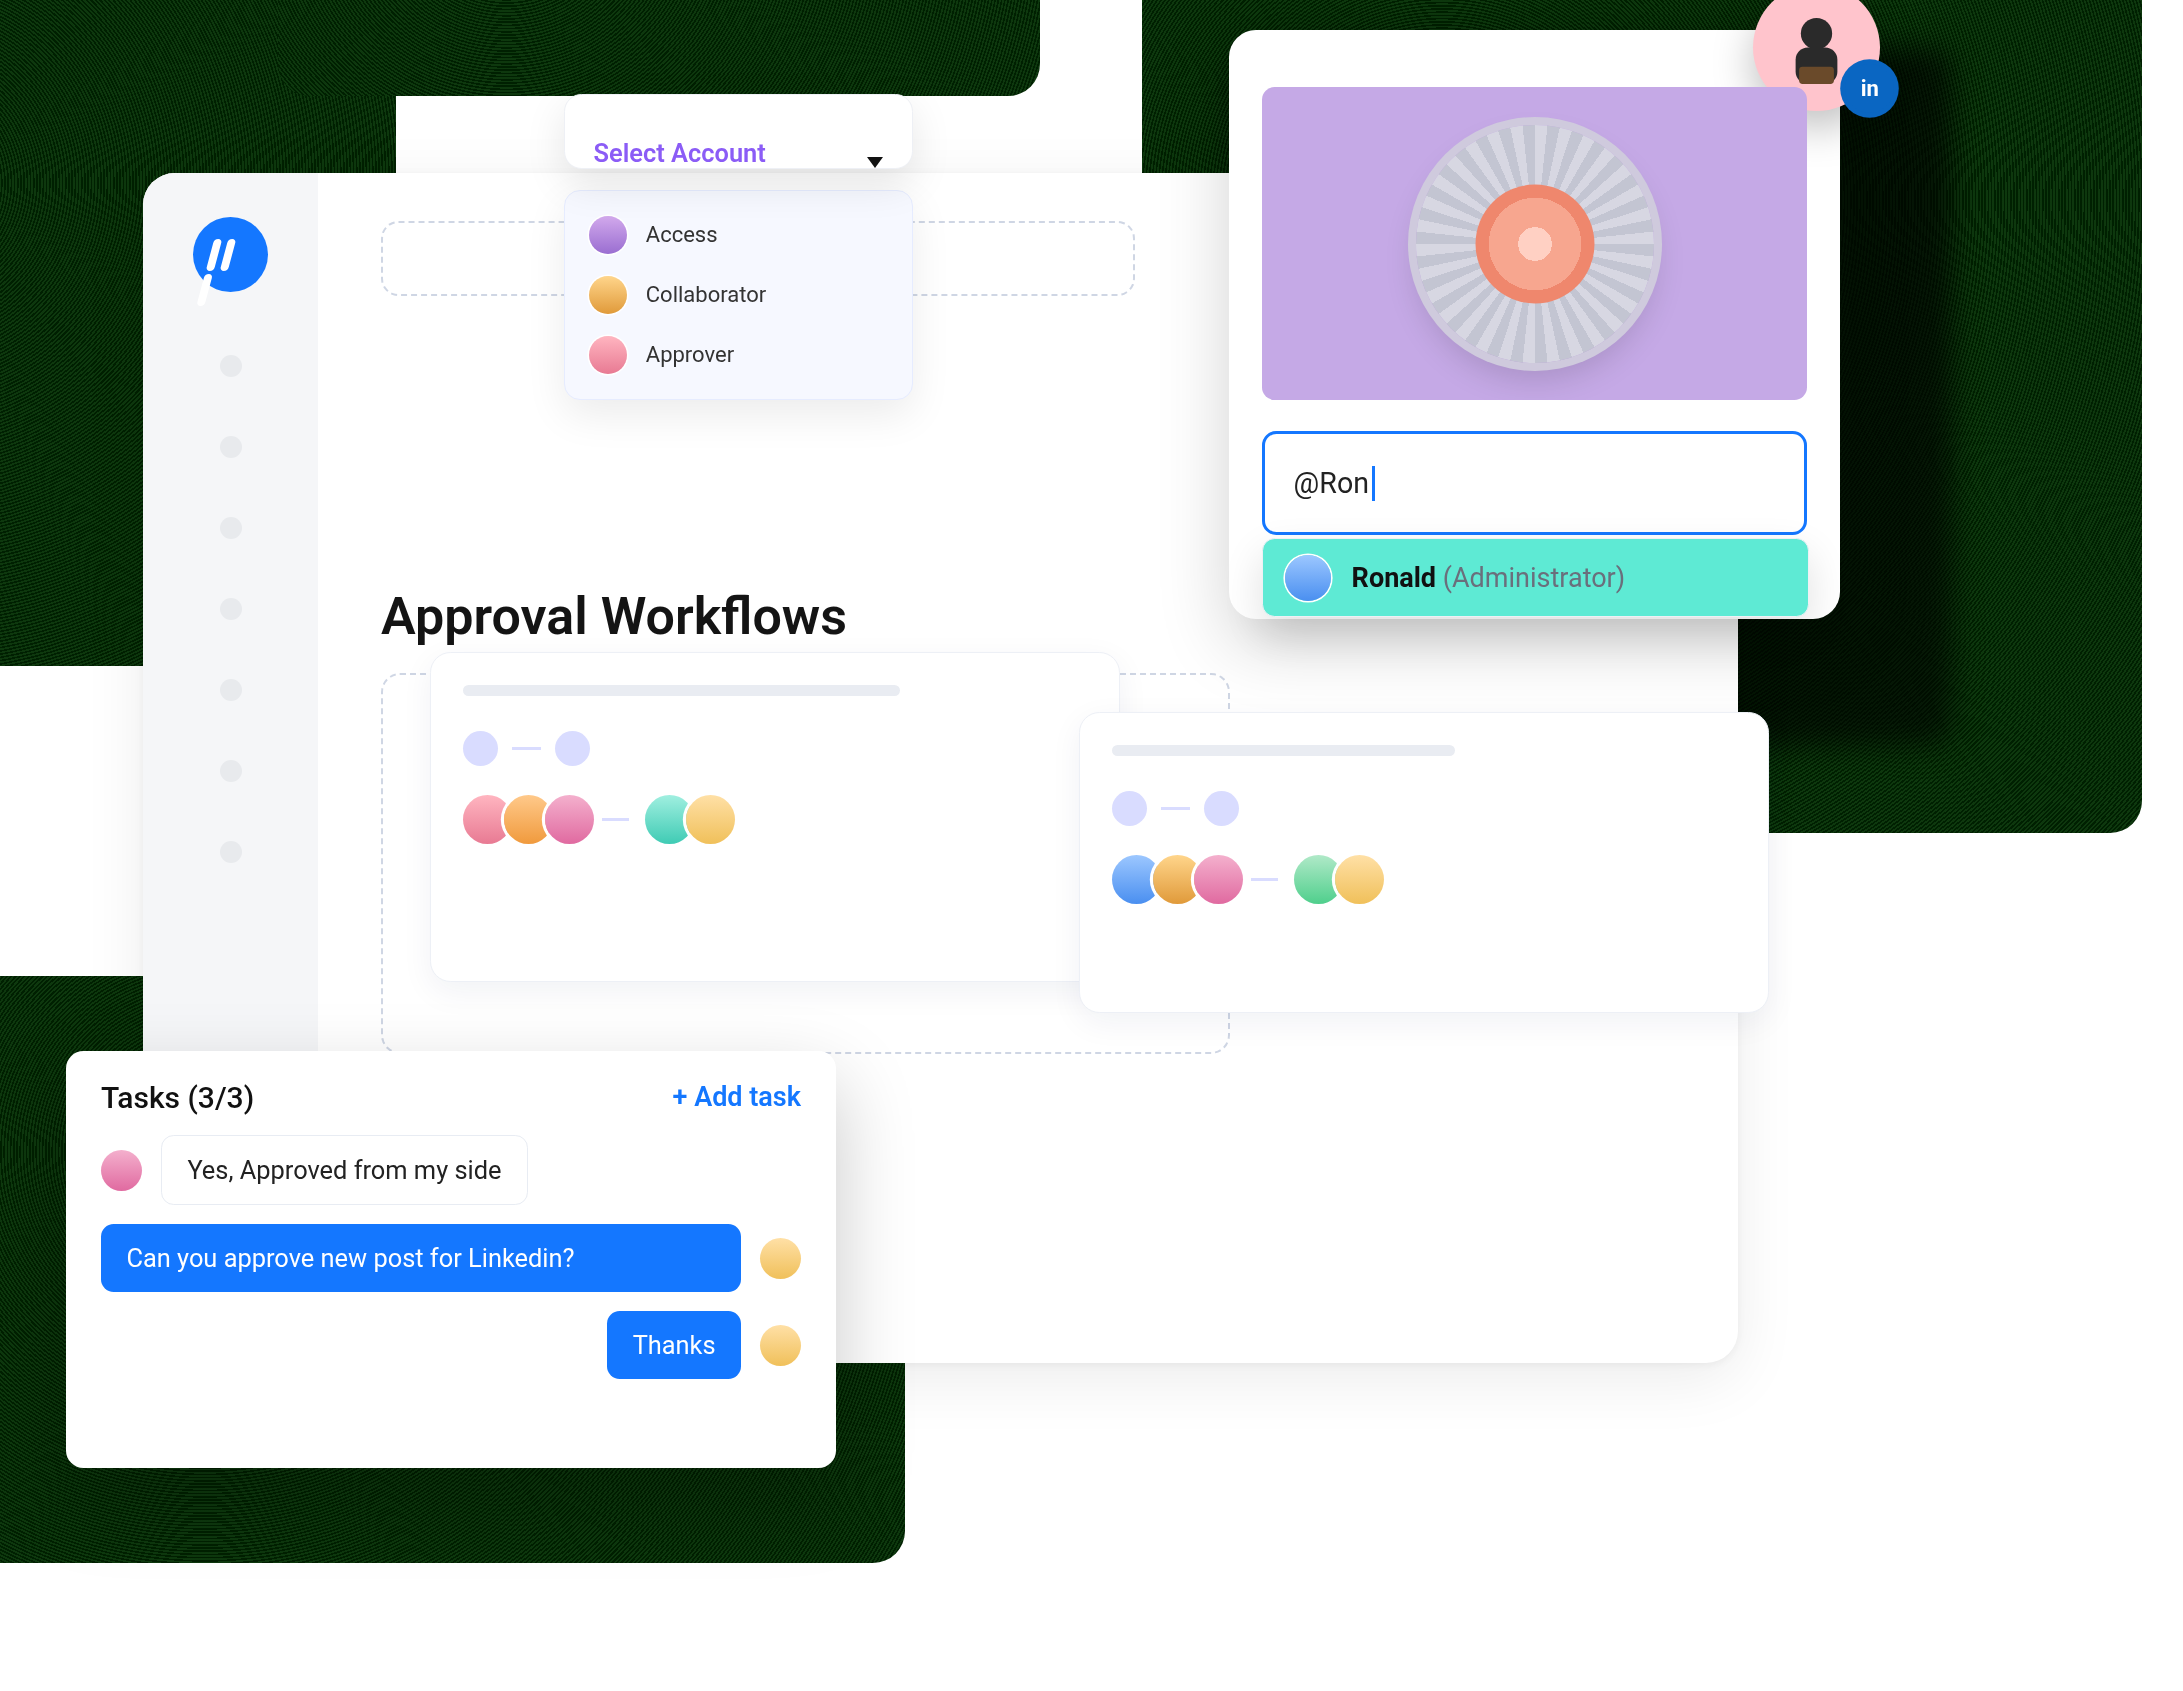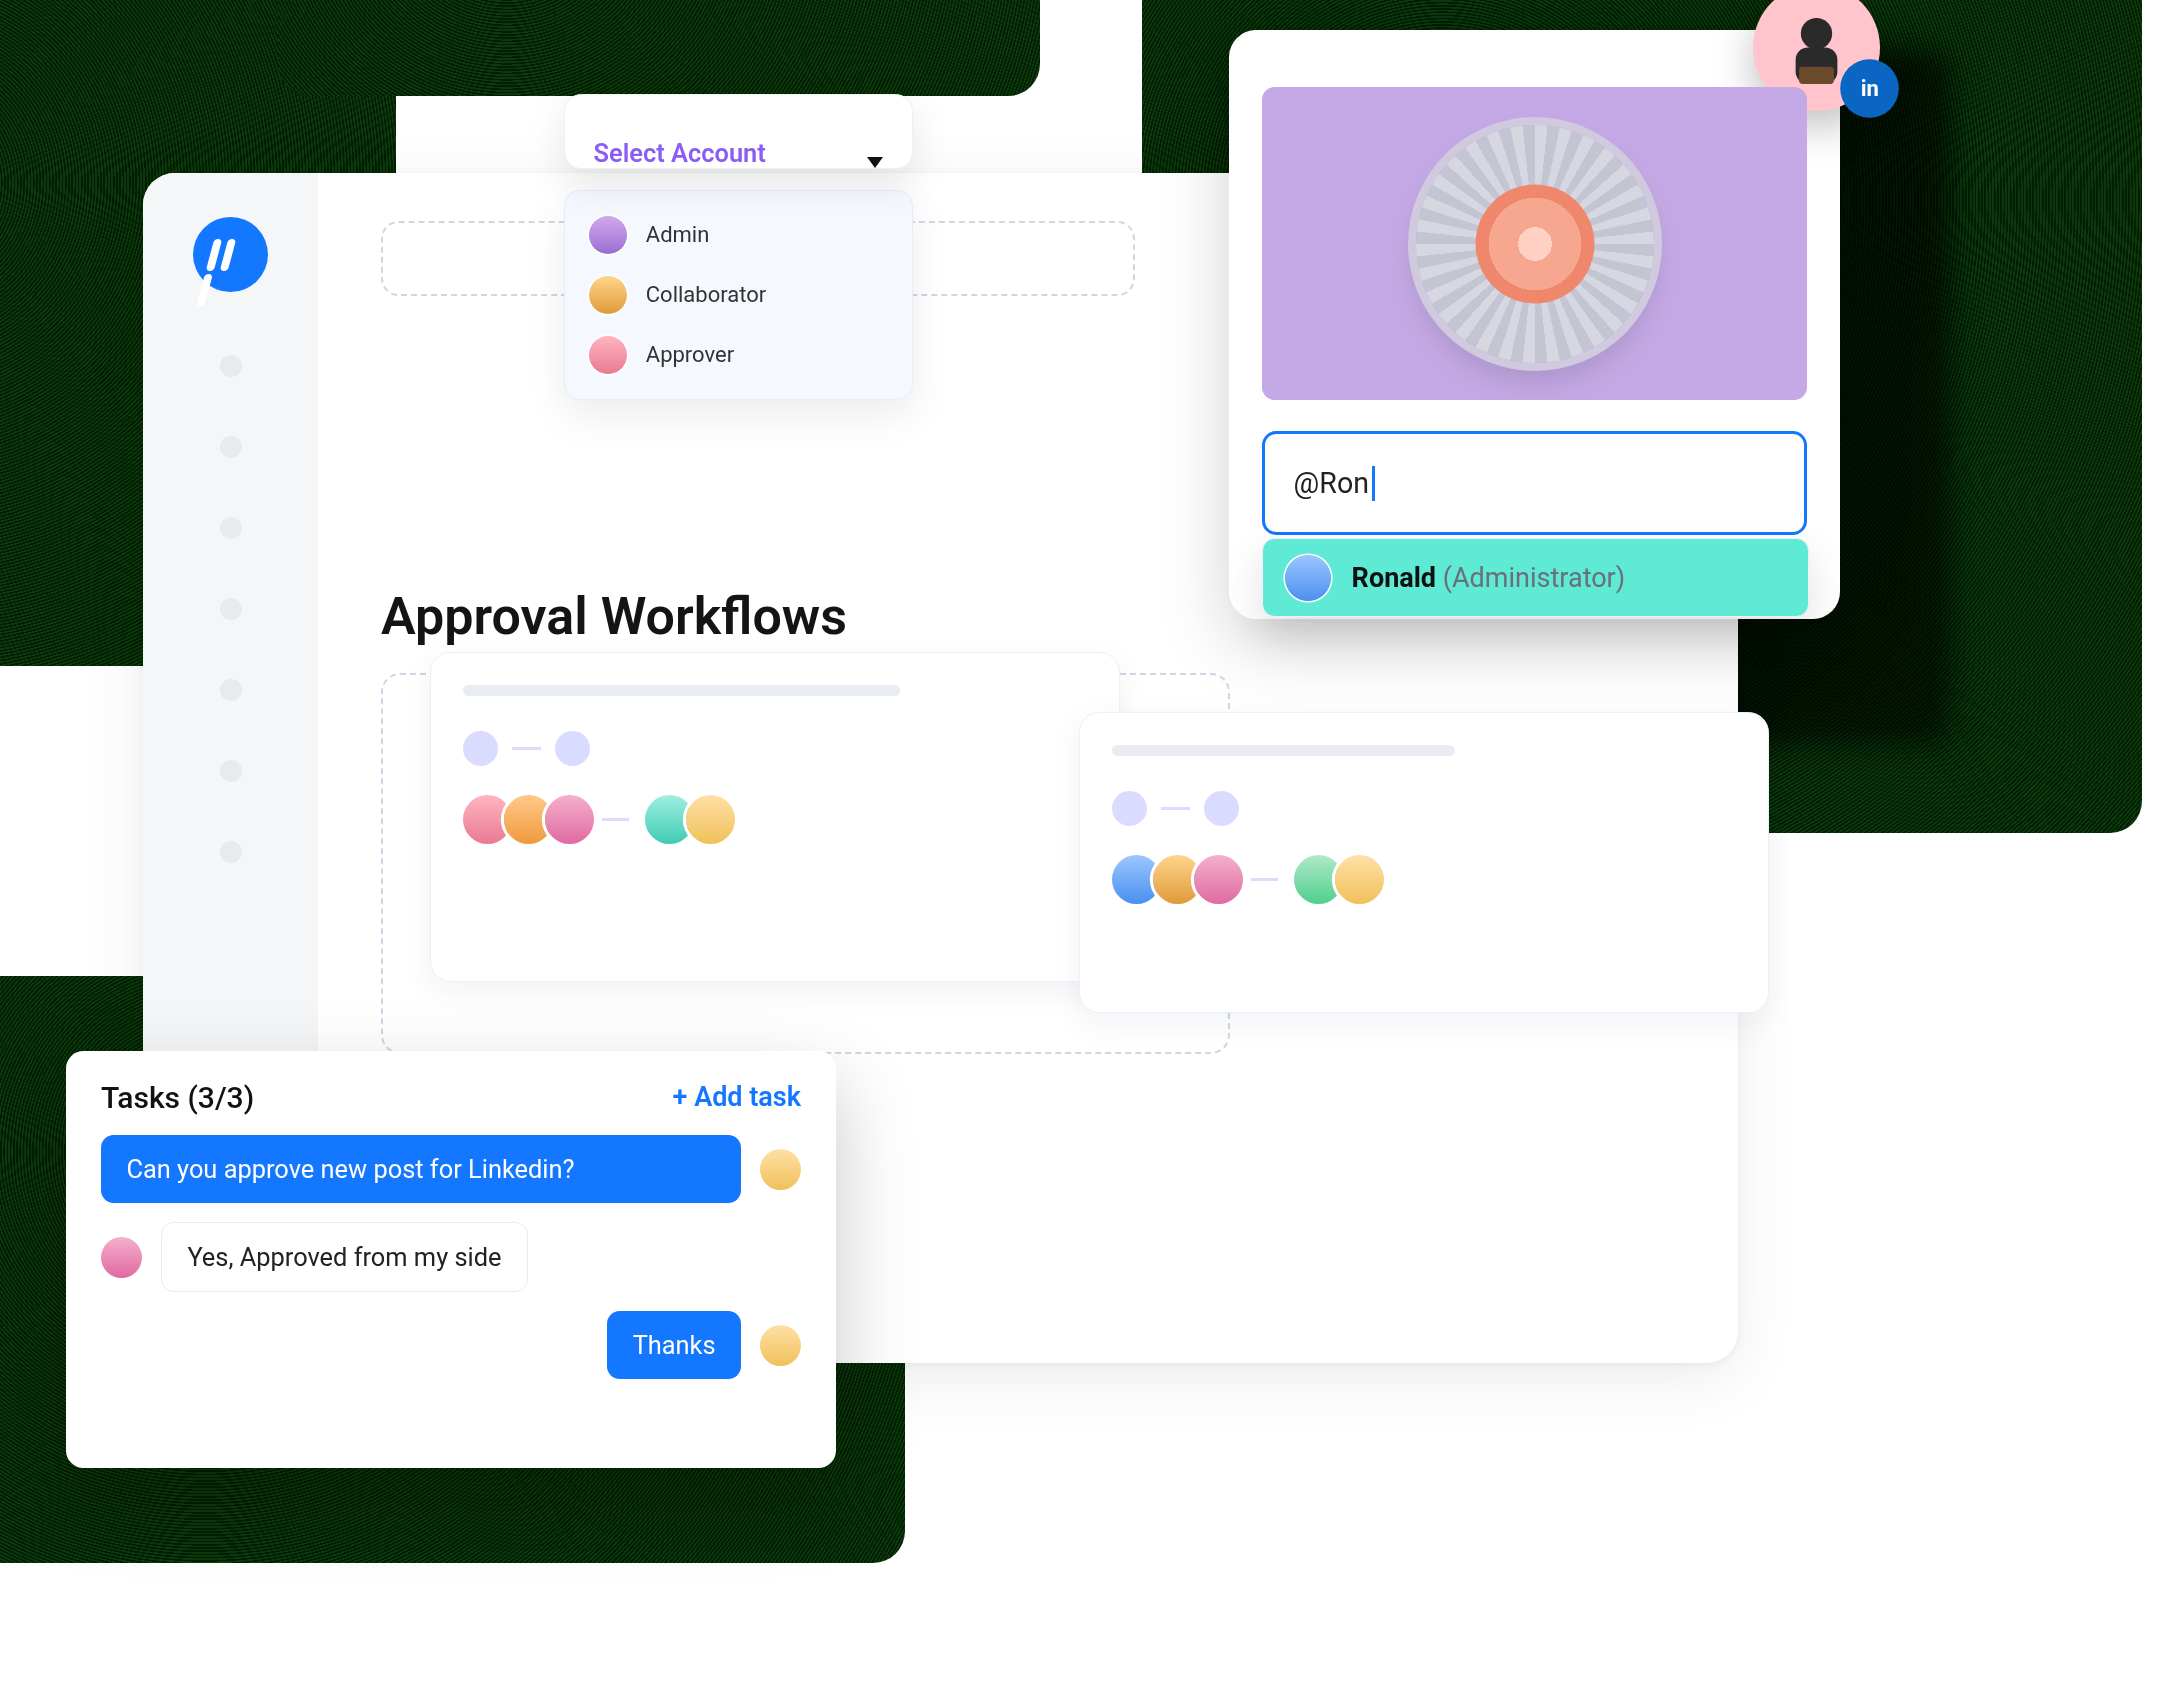--- a/index.html
+++ b/index.html
@@ -286,21 +286,21 @@
   <div class="dashed-placeholder"></div>
 
   <div class="select-float">
     <div class="select-btn">
       <span>Select Account</span>
       <span class="chev"></span>
     </div>
     <div class="roles-panel">
       <div class="role-row">
         <span class="mini-avatar c1"></span>
-        <span>Admin</span>
+        <span>Access</span>
       </div>
       <div class="role-row">
         <span class="mini-avatar c2"></span>
         <span>Collaborator</span>
       </div>
       <div class="role-row">
         <span class="mini-avatar c3"></span>
         <span>Approver</span>
       </div>
     </div>
@@ -371,25 +371,25 @@
     </span>
   </div>
 </div>
 
 <div class="tasks">
   <div class="tasks-head">
     <div class="tasks-title">Tasks (3/3)</div>
     <div class="add-task">+ Add task</div>
   </div>
   <div class="msg-row">
+    <span class="small-av c7"></span>
+    <div class="bubble white">Yes, Approved from my side</div>
+  </div>
+  <div class="msg-row">
     <div class="bubble blue">Can you approve new post for Linkedin?</div>
     <span class="small-av c10"></span>
-  </div>
-  <div class="msg-row">
-    <span class="small-av c7"></span>
-    <div class="bubble white">Yes, Approved from my side</div>
   </div>
   <div class="msg-row" style="justify-content:flex-end">
     <div class="bubble blue small">Thanks</div>
     <span class="small-av c10"></span>
   </div>
 </div>
 
 
 </body></html>

